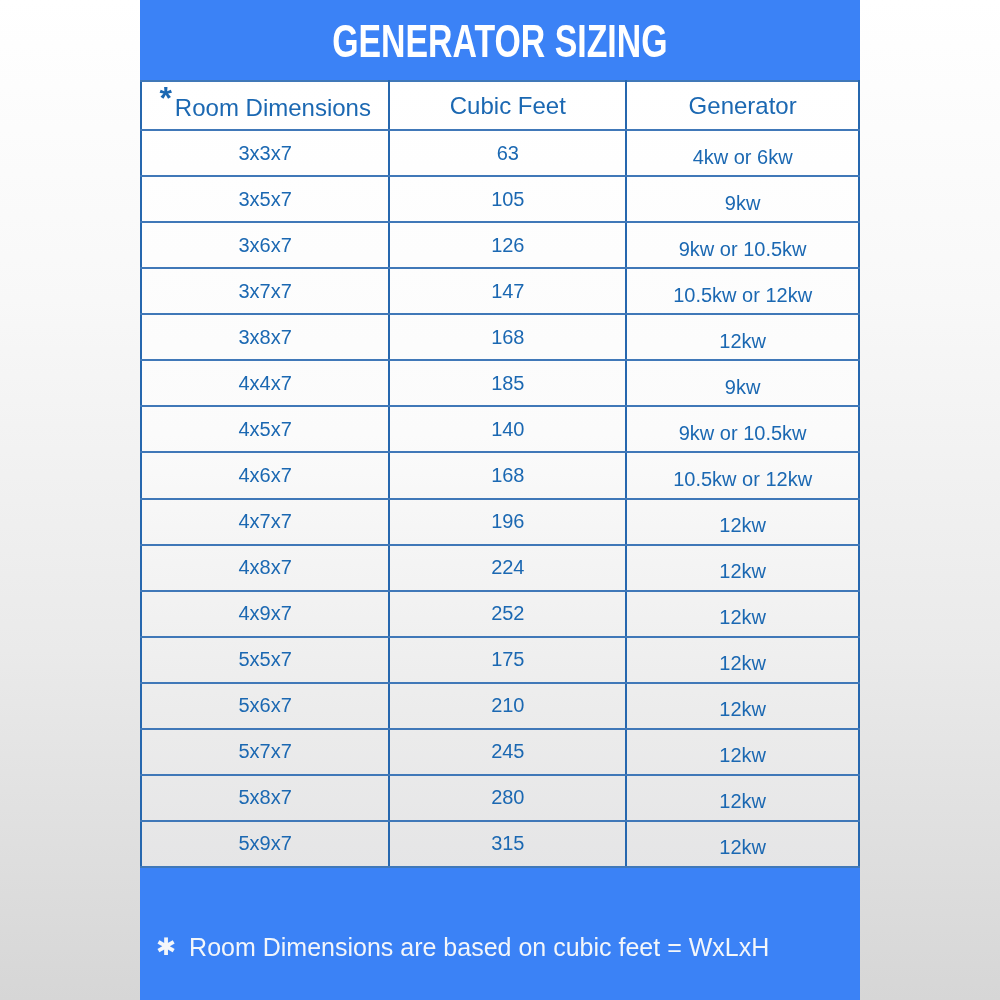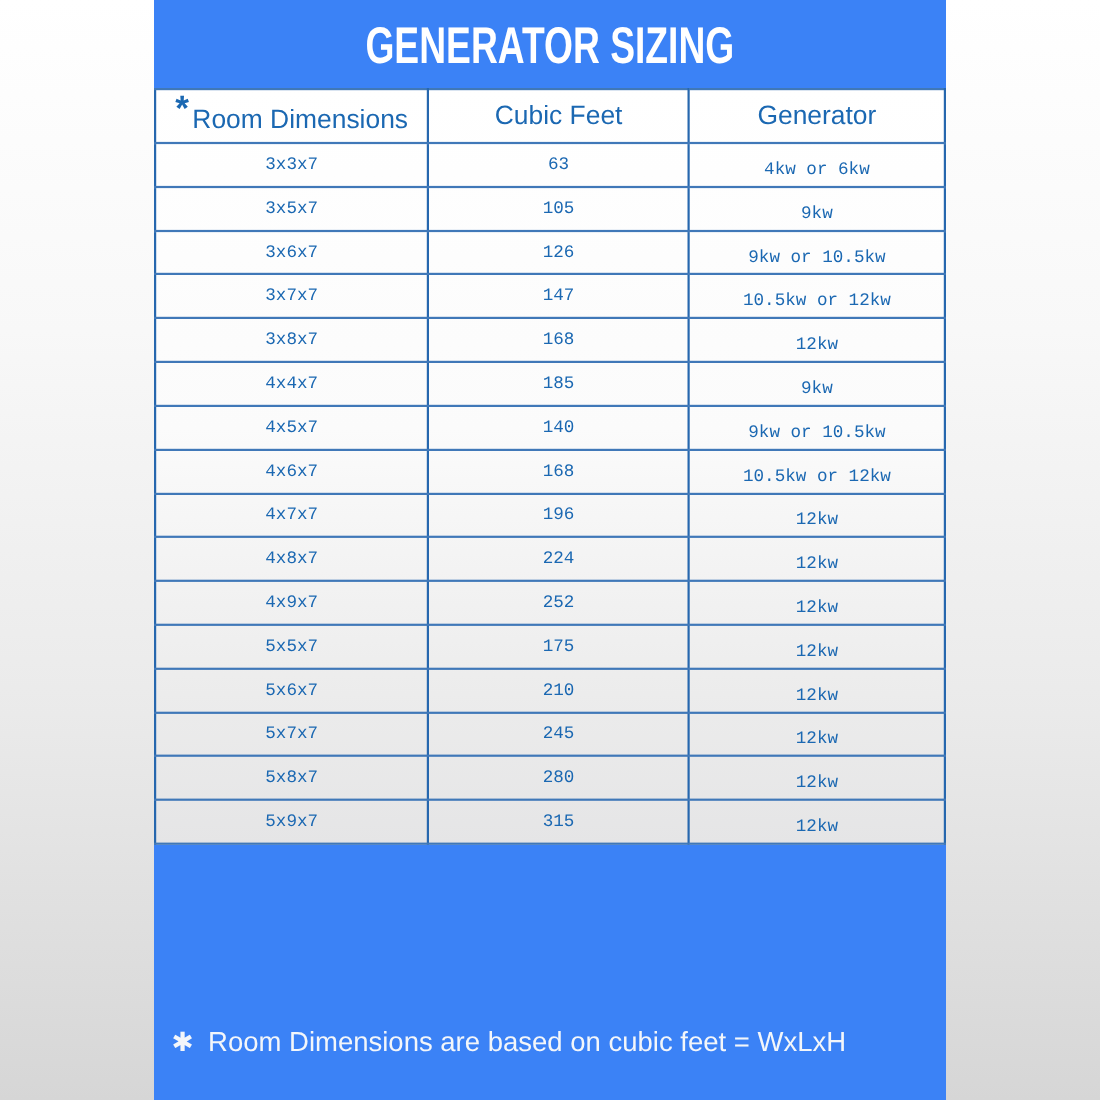--- a/index.html
+++ b/index.html
@@ -39,21 +39,21 @@
     letter-spacing: 0px;
     white-space: nowrap;
     transform: scaleX(0.72);
     transform-origin: center;
   }
   .table-wrap {
     position: absolute;
     top: 80px;
     left: 0;
     width: 720px;
-    height: 688px;
+    height: 788px;
     background: linear-gradient(180deg, #ffffff 0%, #fbfbfb 45%, #ececec 80%, #e5e5e6 100%);
   }
   table {
     width: 100%;
     height: 100%;
     border-collapse: collapse;
     table-layout: fixed;
   }
   th, td {
     border-top: 2px solid #4078b8;
@@ -64,21 +64,21 @@
     vertical-align: middle;
     color: #1b68b2;
     padding: 0;
     background: transparent;
   }
   th {
     font-weight: normal;
     font-size: 24px;
     height: 47px;
   }
-  td { font-size: 16px; font-family: Liberation Mono, monospace; }
+  td { font-size: 20px; }
   .col-dim { width: 34.6%; }
   .col-cf  { width: 33.0%; }
   .col-gen { width: 32.4%; border-radius: 23px; }
   td.col-gen { padding-top: 8px; }
   .hdr-ast {
     font-size: 32px;
     font-weight: bold;
     position: relative;
     top: -7px;
     margin-right: 3px;

